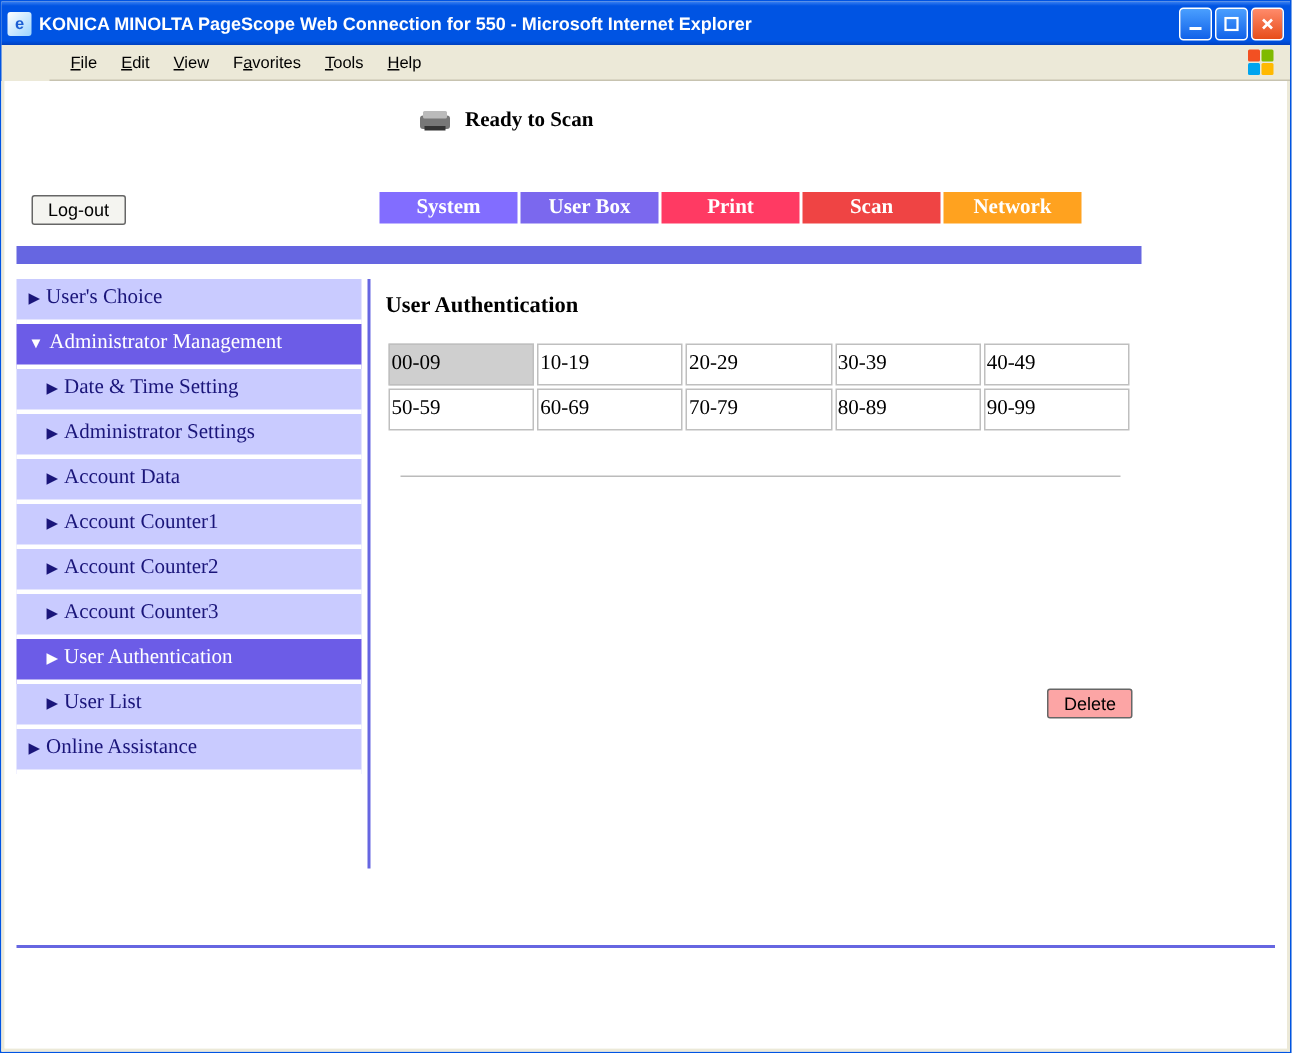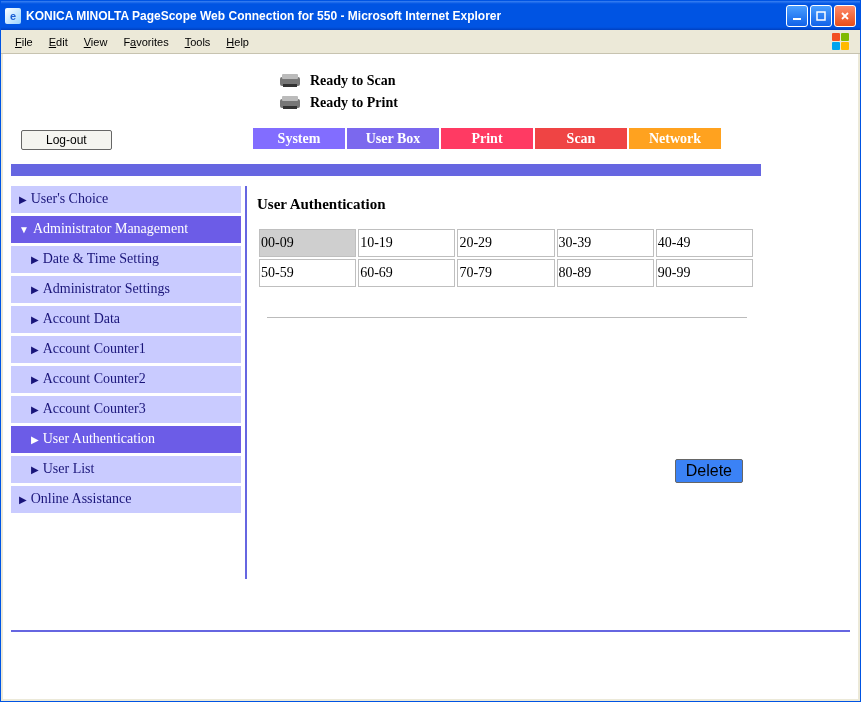--- a/index.html
+++ b/index.html
@@ -56,20 +56,21 @@
 
     .menubar {
       height: 24px;
       background: #ece9d8;
       display: flex;
       align-items: center;
       padding: 0 6px;
       font-family: Tahoma, Verdana, sans-serif;
       font-size: 11px;
       border-bottom: 1px solid #c7c3b0;
+      margin-left: 32px;
     }
     .menubar .menu-item {
       padding: 2px 8px;
       cursor: pointer;
     }
     .menubar .menu-item u { text-decoration: underline; }
     .menubar .win-logo {
       margin-left: auto;
       width: 22px; height: 18px;
       display: flex; flex-wrap: wrap;
@@ -111,21 +112,21 @@
     }
     .printer-icon svg { width: 100%; height: 100%; }
     .status-text { font-size: 14px; font-weight: bold; color: #000; }
 
     .logout-btn {
       position: absolute;
       left: 18px;
       top: 76px;
       font-family: Tahoma, Verdana, sans-serif;
       font-size: 12px;
-      padding: 2px 24px;
+      padding: 2px 10px;
       border: 1px solid #666;
       background: #f4f4f0;
       cursor: pointer;
       border-radius: 2px;
     }
 
     .nav-tabs {
       position: absolute;
       left: 250px;
       top: 74px;
@@ -220,27 +221,27 @@
     }
     .user-table td .cb {
       display: inline-block;
       width: 11px; height: 11px;
       border: 1px solid #555;
       margin-right: 6px;
       vertical-align: -1px;
     }
     .delete-btn {
       position: absolute;
-      right: 18px;
+      right: 6px;
       top: 273px;
       font-family: Tahoma, Verdana, sans-serif;
-      font-size: 16px;
+      font-size: 12px;
       padding: 2px 10px;
       border: 1px solid #666;
-      background: #3b82f6;
+      background: #fca5a5;
       cursor: pointer;
       border-radius: 2px;
     }
 
     .bottom-line {
       position: absolute;
       left: 8px; right: 8px;
       top: 576px;
       height: 2px;
       background: #6666e1;
@@ -294,30 +295,20 @@
       <div class="status-block">
         <div class="status-row">
           <span class="printer-icon">
             <svg viewBox="0 0 24 16">
                 <rect x="2" y="4" width="20" height="9" rx="2" fill="#777"></rect>
                 <rect x="4" y="1" width="16" height="5" rx="1" fill="#bbb"></rect>
                 <rect x="5" y="11" width="14" height="3" fill="#333"></rect>
               </svg>
           </span>
           <span class="status-text">Ready to Scan</span>
-        </div>
-        <div class="status-row">
-          <span class="printer-icon">
-            <svg viewBox="0 0 24 16">
-                <rect x="2" y="4" width="20" height="9" rx="2" fill="#777"></rect>
-                <rect x="4" y="1" width="16" height="5" rx="1" fill="#bbb"></rect>
-                <rect x="5" y="11" width="14" height="3" fill="#333"></rect>
-              </svg>
-          </span>
-          <span class="status-text">Ready to Print</span>
         </div>
       </div>
 
       <button class="logout-btn">Log-out</button>
 
       <div class="nav-tabs">
         <div class="nav-tab t-system">System</div>
         <div class="nav-tab t-userbox">User Box</div>
         <div class="nav-tab t-print">Print</div>
         <div class="nav-tab t-scan">Scan</div>

